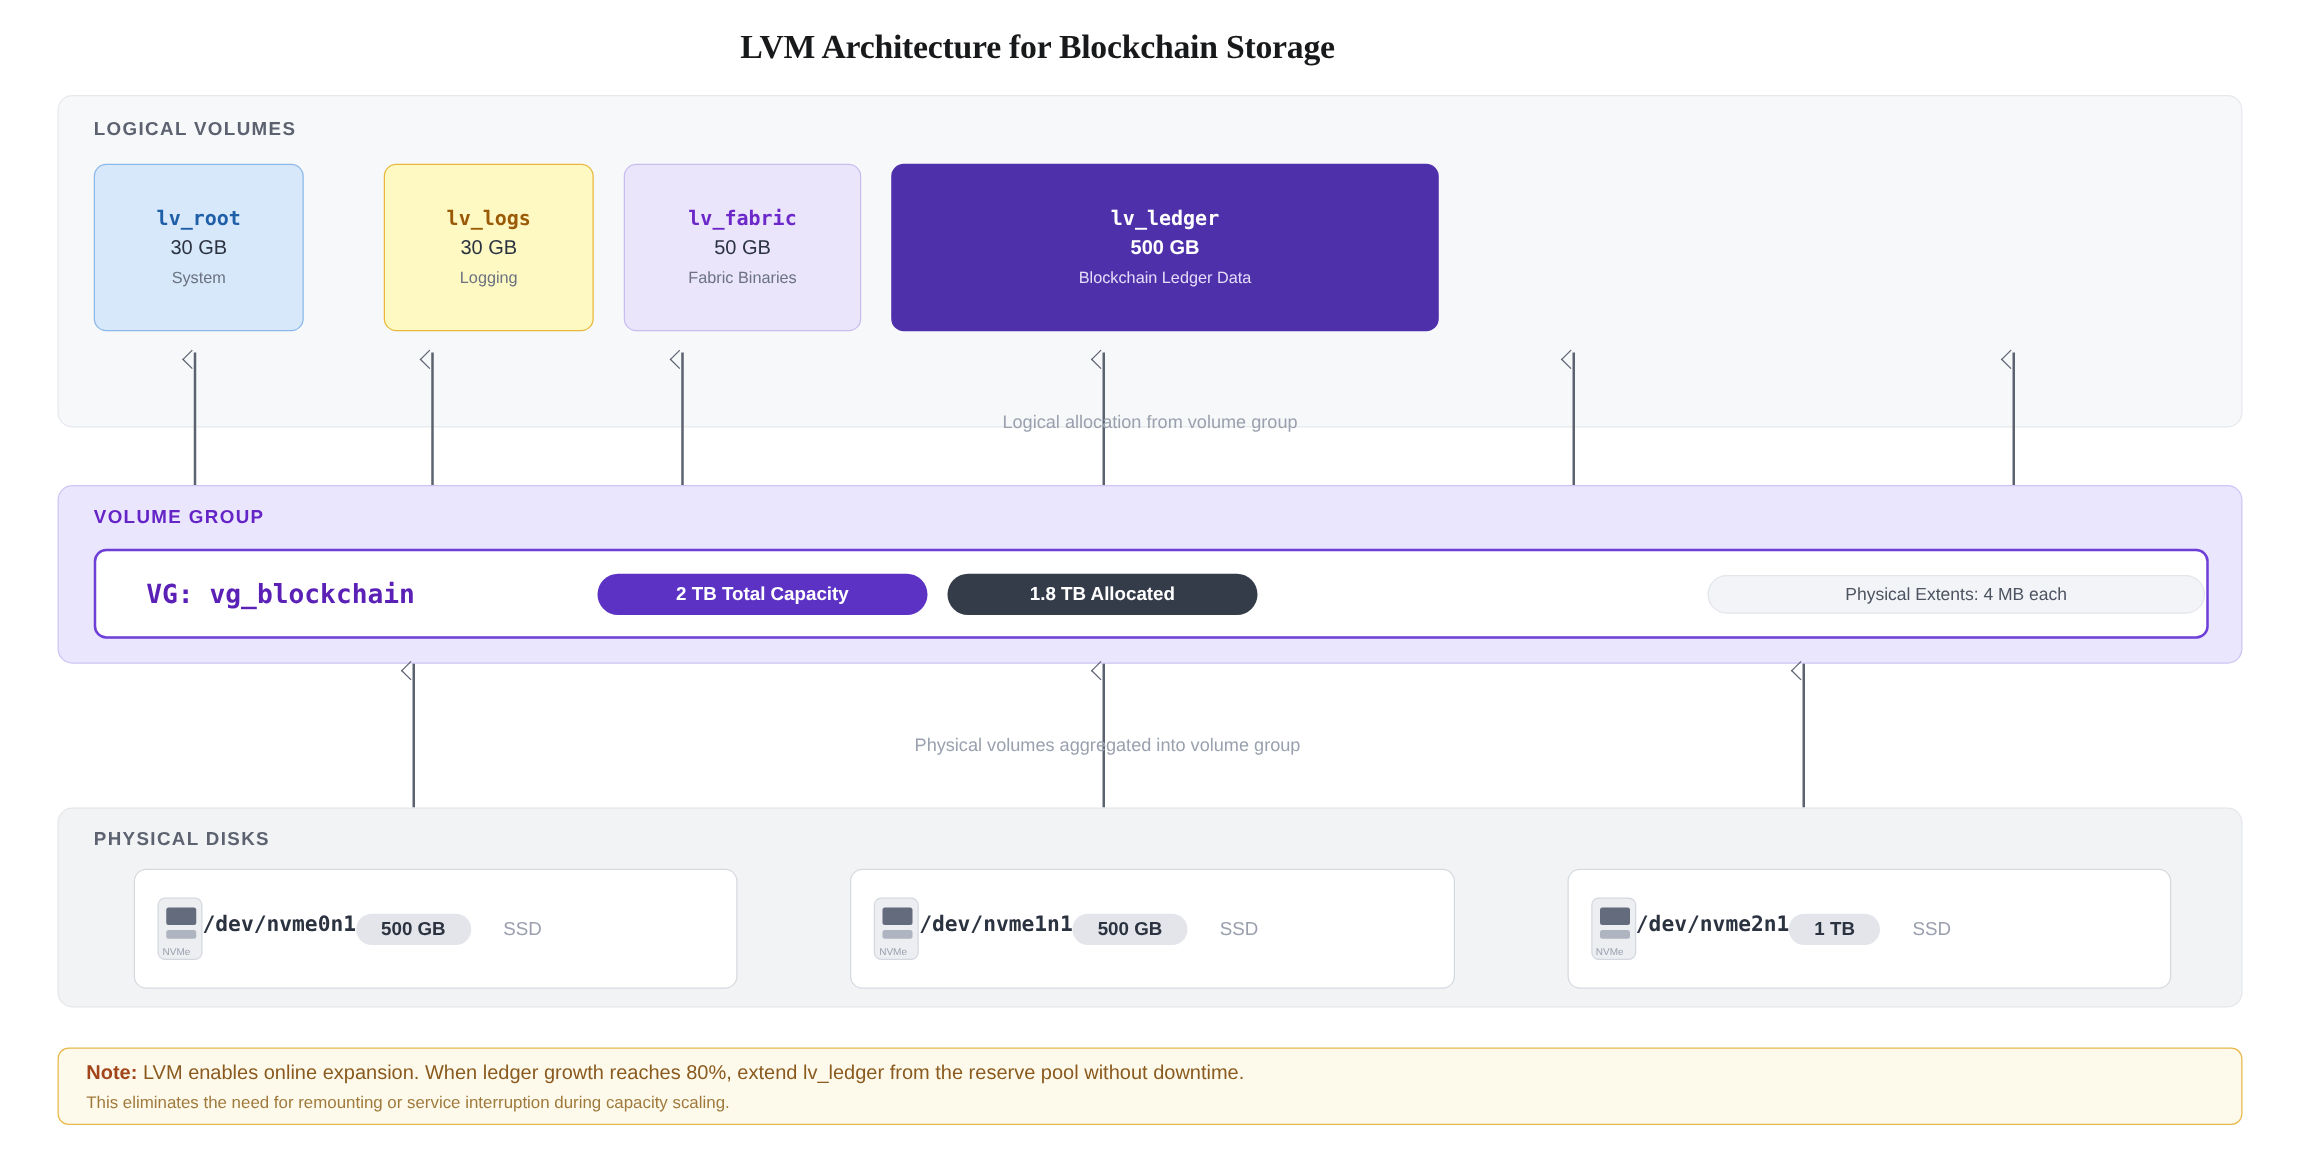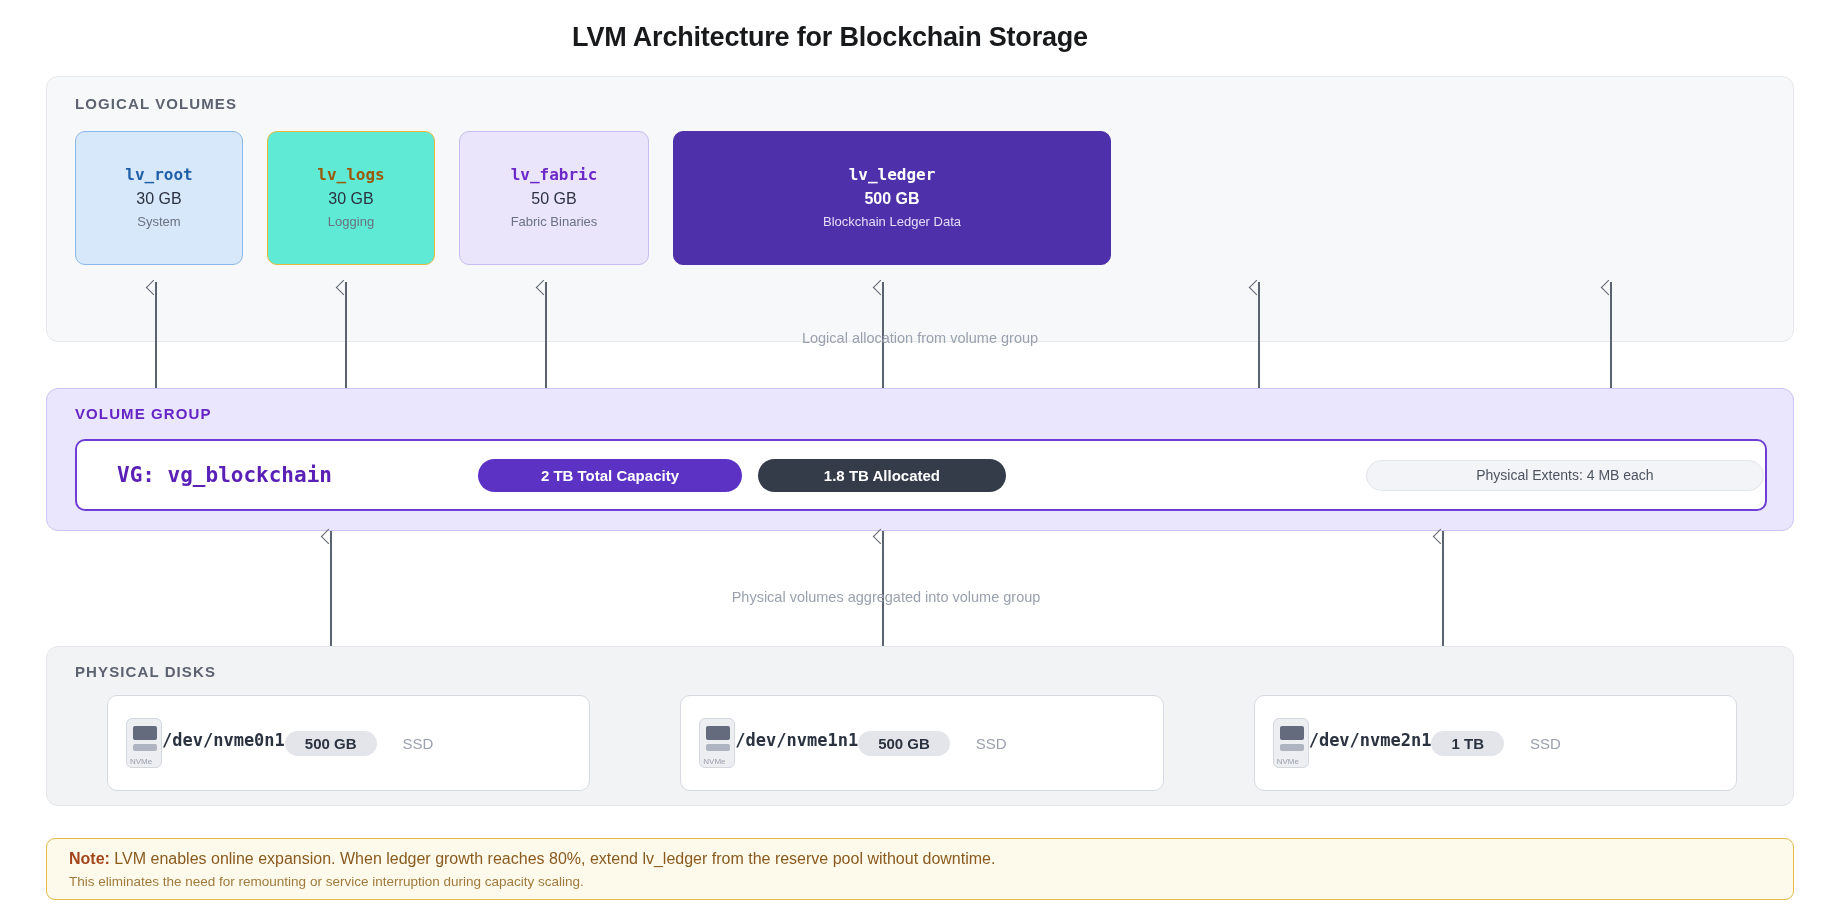--- a/index.html
+++ b/index.html
@@ -10,20 +10,21 @@
     overflow: hidden;
   }
   .page { position: relative; width: 1840px; height: 920px; }
 
   
   .title {
     position: absolute; top: 22px; left: 0; width: 1660px;
     text-align: center;
     font-size: 27px; font-weight: bold; color: #18191b;
     letter-spacing: -0.2px;
+    font-family: Liberation Serif, serif;
   }
 
   
   .panel {
     position: absolute;
     border-radius: 12px;
   }
   .panel-label {
     font-size: 15px; font-weight: bold; letter-spacing: 1.1px;
   }
@@ -50,21 +51,21 @@
   }
   .lv-name {
     font-family: "DejaVu Sans Mono", monospace;
     font-size: 16px; font-weight: bold; line-height: 1.5;
   }
   .lv-size { font-size: 16px; line-height: 1.55; }
   .lv-desc { font-size: 13px; line-height: 1.7; }
 
   .lv-root    { flex: 0 0 168px; background:#d7e8fb; border:1px solid #8ab8e8; }
   .lv-root .lv-name{ color:#1f5fa8; } .lv-root .lv-size{ color:#2b3240; } .lv-root .lv-desc{ color:#6b7280; }
-  .lv-logs    { flex: 0 0 168px; background:#5eead4; border:1px solid #e8b83c; }
+  .lv-logs    { flex: 0 0 168px; background:#fef9c3; border:1px solid #e8b83c;margin-left:40px; }
   .lv-logs .lv-name{ color:#9a5a08; } .lv-logs .lv-size{ color:#2b3240; } .lv-logs .lv-desc{ color:#6b7280; }
   .lv-fabric  { flex: 0 0 100px; background:#eae5fb; border:1px solid #c9bcf0; min-width:100px; }
   .lv-fabric  { flex: 0 0 190px; }
   .lv-fabric .lv-name{ color:#6d28c9; } .lv-fabric .lv-size{ color:#2b3240; } .lv-fabric .lv-desc{ color:#6b7280; }
   .lv-ledger  { flex: 0 0 438px; background:#4f30ab; border:1px solid #4f30ab; }
   .lv-ledger .lv-name{ color:#ffffff; } .lv-ledger .lv-size{ color:#ffffff; font-weight:bold; } .lv-ledger .lv-desc{ color:#e4dcf8; }
   .lv-statedb { flex: 0 0 254px; background:#17a245; border:1px solid #17a245; }
   .lv-statedb .lv-name{ color:#ffffff; } .lv-statedb .lv-size{ color:#ffffff; font-weight:bold; } .lv-statedb .lv-desc{ color:#dcf2e3; }
   .lv-reserve {
     flex: 0 0 392px; background:#fbfcfd; border:2px dashed #b6bcca;

